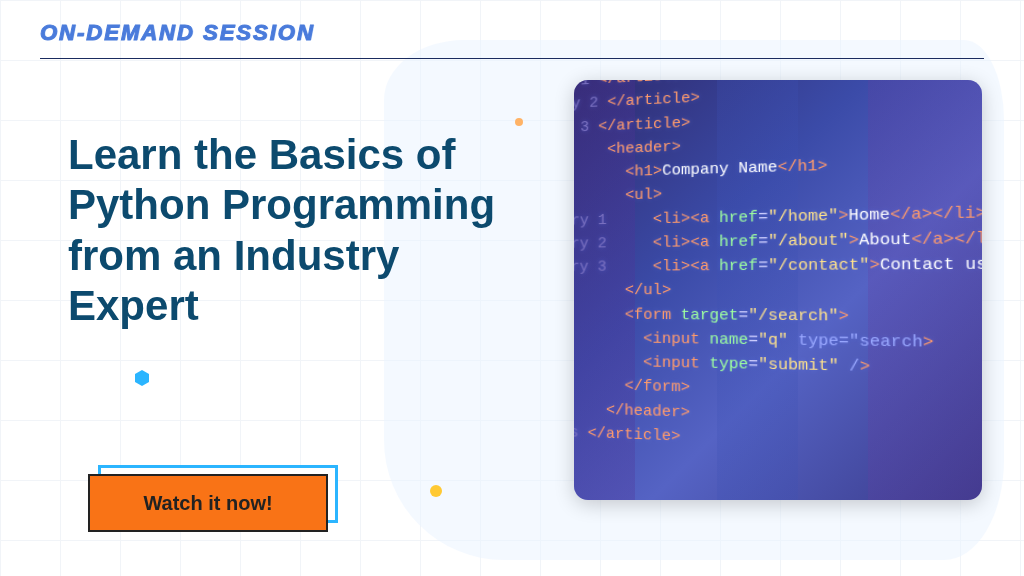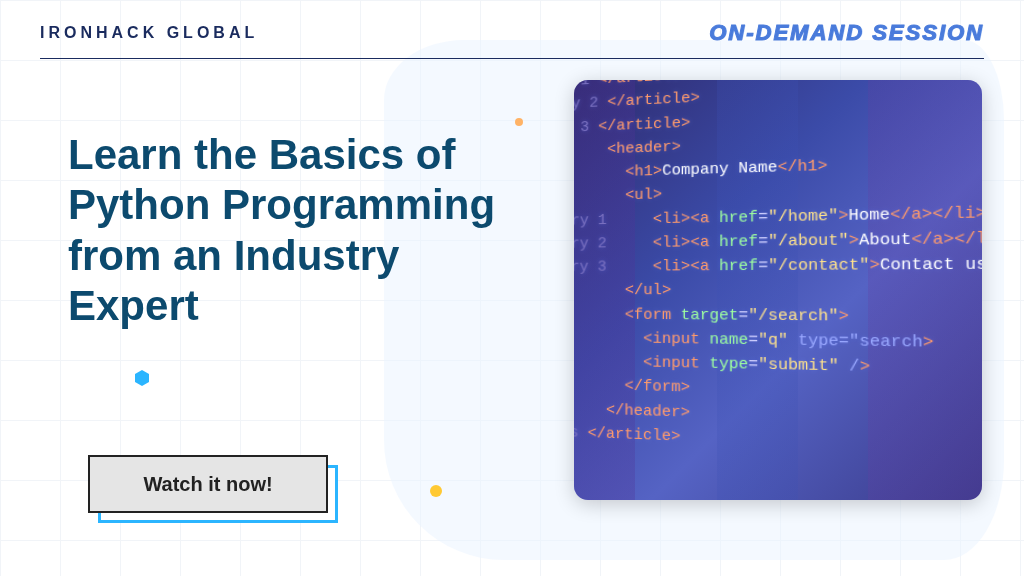--- a/index.html
+++ b/index.html
@@ -95,29 +95,30 @@
       width: 240px;
       height: 58px;
       background: #fff;
       border: 3px solid #2bb5ff;
     }
 
     .cta-button {
       position: relative;
       width: 240px;
       height: 58px;
-      background: #e5e5e5;
+      background: #f97316;
       border: 2px solid #222;
       display: flex;
       align-items: center;
       justify-content: center;
       font-size: 20px;
       font-weight: 600;
       color: #222;
       cursor: pointer;
+      margin-top: 19px;
     }
 
     
     .dot { position: absolute; z-index: 5; }
     .dot-orange-small {
       top: 118px; left: 515px;
       width: 8px; height: 8px;
       background: #ffb366;
       border-radius: 50%;
     }
@@ -177,21 +178,20 @@
     .line-label { color: #7a70c0; }
     .code-line { display: block; }
   </style>
 </head>
 <body>
 
 <div class="grid-bg"></div>
 <div class="cloud"></div>
 
 <div class="header">
-  <div class="brand">IRONHACK GLOBAL</div>
   <div class="session-tag">ON-DEMAND SESSION</div>
 </div>
 
 <h1 class="main-heading">Learn the Basics of Python Programming from an Industry Expert</h1>
 
 <div class="dot dot-orange-small"></div>
 <div class="dot hexagon"></div>
 <div class="dot dot-yellow"></div>
 
 <div class="cta-wrapper">

